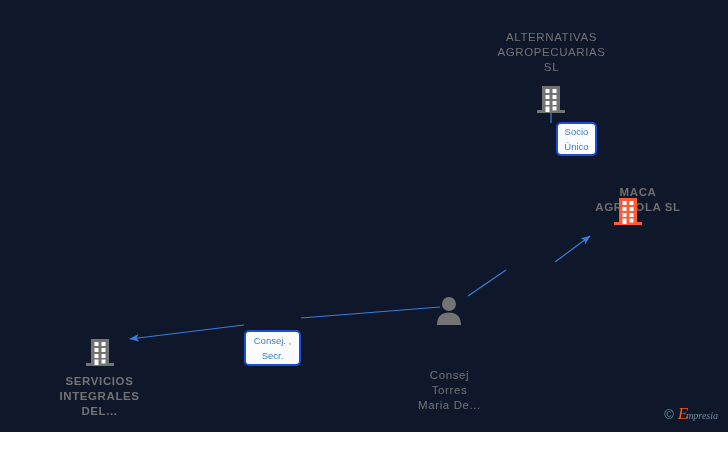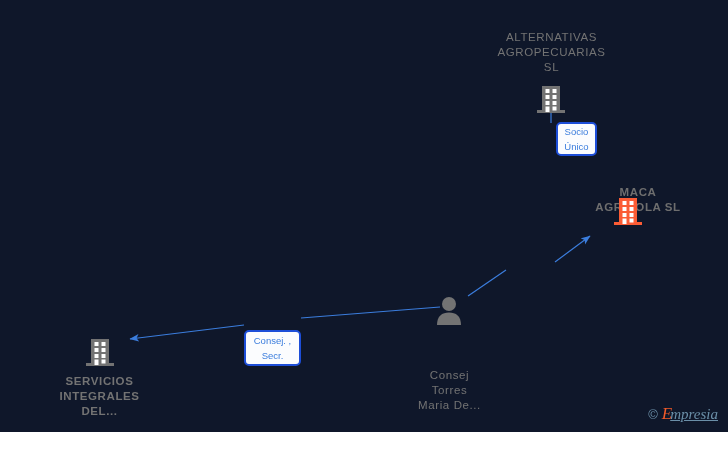--- a/index.html
+++ b/index.html
@@ -79,25 +79,24 @@
     font-family: "Liberation Sans", sans-serif;
   }
   #watermark .wm-e {
     color: #f15a29;
     font-size: 17px;
     font-style: italic;
     font-family: "Liberation Serif", serif;
   }
   #watermark .wm-rest {
     color: #6b8fa8;
-    font-size: 15px;
+    font-size: 10px;
     font-style: italic;
     font-family: "Liberation Serif", serif;
     margin-left: -2px;
-    text-decoration: underline;
   }
 </style>
 </head>
 <body>
 
 <div id="canvas">
 
   <svg class="edges" viewBox="0 0 728 450">
     <defs>
       <marker id="arrowblue" markerWidth="9" markerHeight="9" refX="7.5" refY="3.2" orient="auto" markerUnits="strokeWidth">

